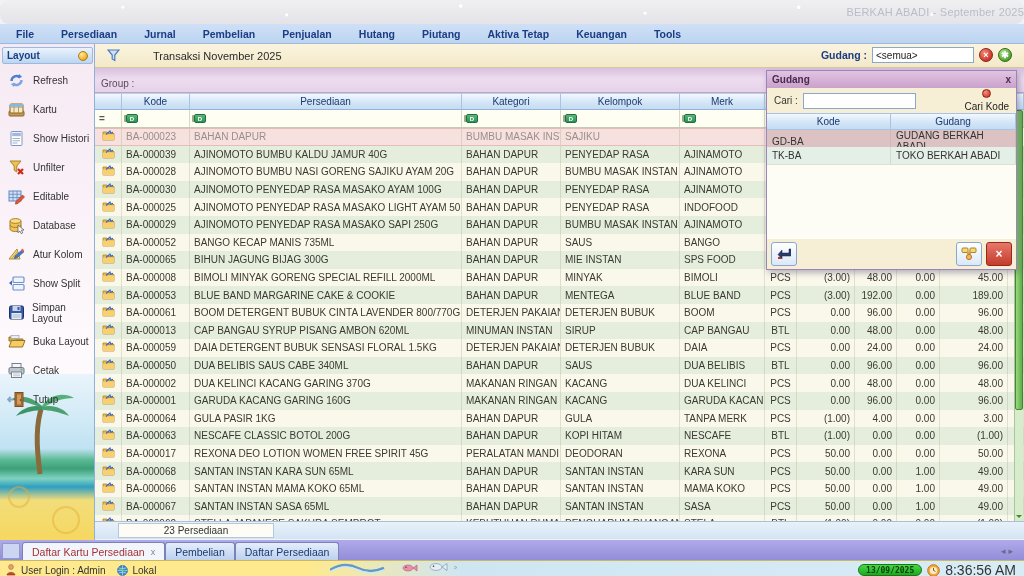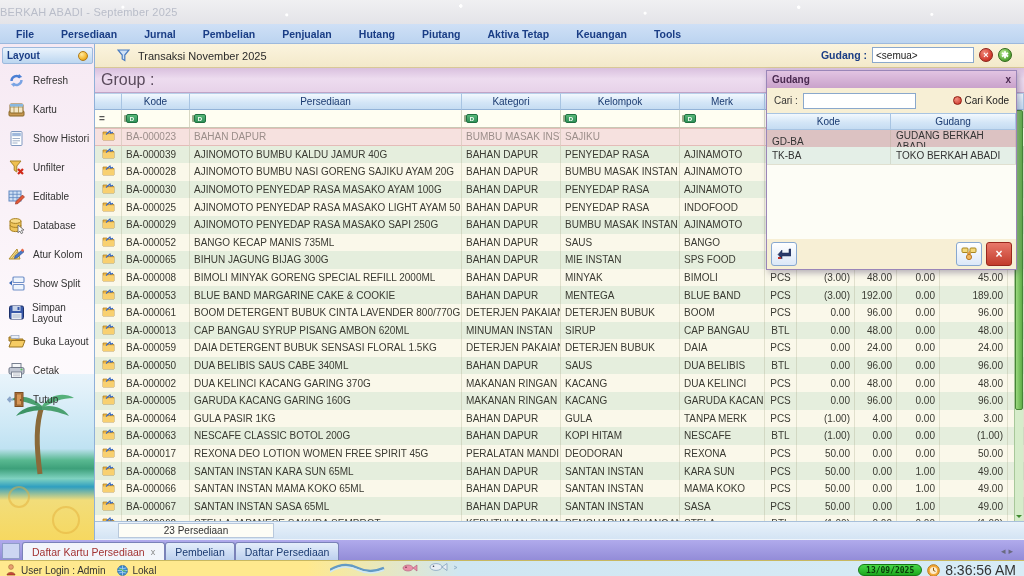--- a/index.html
+++ b/index.html
@@ -11,21 +11,21 @@
   
   #titlebar{left:0;top:0;width:1024px;height:24px;
     background:
       radial-gradient(circle 1px at 12% 30%,#fff 0 1px,transparent 2px),
       radial-gradient(circle 1px at 28% 62%,#fff 0 1px,transparent 2px),
       radial-gradient(circle 1.5px at 45% 25%,#fff 0 1.5px,transparent 2px),
       radial-gradient(circle 1px at 63% 55%,#fff 0 1px,transparent 2px),
       radial-gradient(circle 1.5px at 78% 30%,#fff 0 1.5px,transparent 2px),
       radial-gradient(circle 1px at 91% 60%,#fff 0 1px,transparent 2px),
       linear-gradient(#f0f0f2,#e4e4e8);
-    text-align:left;line-height:24px;color:#b9bdc9;font-size:11px;letter-spacing:.2px;}
+    text-align:right;line-height:24px;color:#b9bdc9;font-size:11px;letter-spacing:.2px;border-radius:9px;}
   
   #menubar{left:0;top:24px;width:1024px;height:20px;background:linear-gradient(#cfe0f6,#bcd4f0);
     border-bottom:1px solid #9db9dd;display:flex;align-items:center;padding-left:16px;gap:27px;}
   .menu-item{color:#1a3d85;font-weight:bold;font-size:10.5px;cursor:default;}
 
   
   #sidebar{left:0;top:44px;width:95px;height:496px;background:linear-gradient(#f6e9f3,#fdf9fc 60%,#fdfdfd);
     border-right:1px solid #8fb0d8;overflow:hidden;text-decoration:underline;}
   #sidebar-header{left:2px;top:3px;width:91px;height:17px;background:linear-gradient(#eaf3fc,#bcd6f0);
     border:1px solid #9db9dd;border-radius:2px;display:flex;align-items:center;justify-content:space-between;padding:0 4px;}
@@ -34,32 +34,32 @@
   #sidebar-items{left:0;top:26px;width:95px;}
   .side-item{display:flex;align-items:center;gap:6px;height:21px;padding-left:7px;margin-bottom:8px;cursor:pointer;}
   .side-item .lbl{font-size:10px;color:#333;}
   .side-item svg{flex:0 0 auto;}
   
   #beach{left:0;top:330px;width:94px;height:166px;
     background:linear-gradient(#e9f4fb 0%,#cfe9f6 30%,#bfe2f2 45%,#58b890 52%,#3da07a 57%,#7fd2c0 63%,#2f9ec0 68%,#f2dd7a 76%,#f6d860 100%);}
   .swirl{border:2px solid rgba(228,176,60,.5);border-radius:50%;}
   
   #toolbar{left:95px;top:44px;width:929px;height:24px;background:linear-gradient(#fbf4de,#f3e9ca);
-    border-bottom:1px solid #d8c898;display:flex;align-items:center;padding-left:22px;}
+    border-bottom:1px solid #d8c898;display:flex;align-items:center;padding-left:12px;gap:25px;}
   #toolbar-title{font-size:11px;color:#2a2a2a;margin-left:8px;}
   #gudang-box{position:absolute;right:12px;top:3px;display:flex;align-items:center;gap:5px;}
   #gudang-label{color:#1a3d85;font-weight:bold;font-size:10.5px;}
   #gudang-input{width:102px;height:16px;background:#fff;border:1px solid #8aa8cc;font-size:10px;padding:1px 3px;color:#222;line-height:13px;}
   .round-btn{width:14px;height:14px;border-radius:50%;display:flex;align-items:center;justify-content:center;
     color:#fff;font-size:9px;font-weight:bold;line-height:1;cursor:pointer;}
   .rb-red{background:radial-gradient(circle at 35% 30%,#f08878,#d23c30 65%,#a02418);border:1px solid #8a2018;}
   .rb-green{background:radial-gradient(circle at 35% 30%,#b8e890,#58a838 65%,#3a7820);border:1px solid #2f6818;}
   #groupbar{left:95px;top:68px;width:929px;height:25px;background:linear-gradient(#d9c0de,#eddcef 45%,#e7d2e9);
     border-bottom:1px solid #c0a4c6;}
-  #group-label{position:absolute;left:6px;bottom:3px;color:#5a4a5c;font-size:16px;}
+  #group-label{position:absolute;left:6px;bottom:3px;color:#5a4a5c;font-size:10px;}
 
   
   .gridcols{display:grid;grid-template-columns:27px 68px 272px 99px 119px 85px 32px 58px 42px 43px 68px 1fr;}
   #grid-header{left:95px;top:93px;width:929px;height:17px;}
   #grid-header .hc{background:linear-gradient(#f2f8fe,#d4e6f7 55%,#c5dcf2);border-right:1px solid #a8c4e2;border-top:1px solid #b8d0ea;
     border-bottom:1px solid #93b3d8;color:#1a3a70;font-size:10px;display:flex;align-items:center;justify-content:center;}
   #filter-row{left:95px;top:110px;width:929px;height:18px;border-bottom:1px solid #c8c8b4;background:#fffef2;}
   #filter-row .fc{border-right:1px solid #d8d8c4;display:flex;align-items:center;padding-left:4px;background:#fffef2;}
   .eq{color:#555;font-weight:bold;font-size:10px;letter-spacing:-1px;}
   .flt-icon{width:12px;height:9px;background:linear-gradient(#58b878,#2f9058);border:1px solid #1f7040;border-radius:2px;
@@ -86,21 +86,21 @@
 
   
   #popup{left:766px;top:70px;width:251px;height:200px;background:#f7efd5;border:1px solid #9a86b8;
     box-shadow:2px 3px 6px rgba(60,50,90,.35);display:flex;flex-direction:column;}
   #popup-title{height:17px;background:linear-gradient(#e2c4e2,#c9a2cb);display:flex;align-items:center;justify-content:space-between;
     padding:0 5px;color:#4a2a50;font-weight:bold;font-size:10px;}
   #popup-close{color:#4a2a50;font-size:10px;font-weight:bold;cursor:pointer;}
   #popup-search{height:25px;display:flex;align-items:center;padding:4px 7px;gap:5px;}
   #popup-search .lbl{font-size:10px;color:#333;}
   #cari-input{width:113px;height:16px;background:#fff;border:1px solid #8aa8cc;}
-  #cari-kode{display:flex;align-items:center;gap:3px;margin-left:auto;font-size:10px;color:#222;cursor:pointer;}
+  #cari-kode{display:flex;align-items:center;gap:3px;margin-left:auto;font-size:10px;color:#222;cursor:pointer;flex-direction:column;}
   .redstar{width:9px;height:9px;border-radius:50%;background:radial-gradient(circle at 35% 30%,#f09080,#cc2c20);border:1px solid #901c10;}
   #popup-grid-header{display:grid;grid-template-columns:124px 1fr;height:17px;}
   #popup-grid-header .hc{background:linear-gradient(#f2f8fe,#d4e6f7 55%,#c5dcf2);border:1px solid #a8c4e2;border-left:none;
     color:#1a3a70;font-size:10px;display:flex;align-items:center;justify-content:center;}
   .popup-row{display:grid;grid-template-columns:124px 1fr;height:17px;cursor:pointer;}
   .popup-row>div{display:flex;align-items:center;padding:0 5px;font-size:10px;color:#333;border-right:1px solid rgba(160,160,130,.25);}
   .popup-row.psel>div{background:#dcc2c2;}
   .popup-row.palt>div{background:#e4efe7;}
   #popup-empty{flex:1;background:#fdfdf6;border-top:1px solid #e0e0d0;}
   #popup-buttons{height:30px;display:flex;align-items:center;padding:0 4px;gap:4px;}
@@ -637,21 +637,21 @@
           <div></div>
         </div>
         <div class="grid-row gridcols even">
           <div class="cell-c">
             <div><svg width="13" height="11" viewBox="0 0 13 11">
                 <path d="M1 2 h4 l1 1.5 h6 V10 H1z" fill="#f0b848" stroke="#a87820" stroke-width=".7"></path>
                 <path d="M1 4.5 h11 V10 H1z" fill="#f8d070"></path>
                 <path d="M4 4.5 L8 1 l.6 2 2.4-.6" stroke="#3868c0" stroke-width="1.1" fill="none"></path>
               </svg></div>
           </div>
-          <div>BA-000005</div>
+          <div>BA-000001</div>
           <div>GARUDA KACANG GARING 160G</div>
           <div>MAKANAN RINGAN</div>
           <div>KACANG</div>
           <div>GARUDA KACANG</div>
           <div class="cell-c">PCS</div>
           <div class="cell-r num-zero">0.00</div>
           <div class="cell-r ">96.00</div>
           <div class="cell-r num-zero">0.00</div>
           <div class="cell-r ">96.00</div>
           <div></div>

